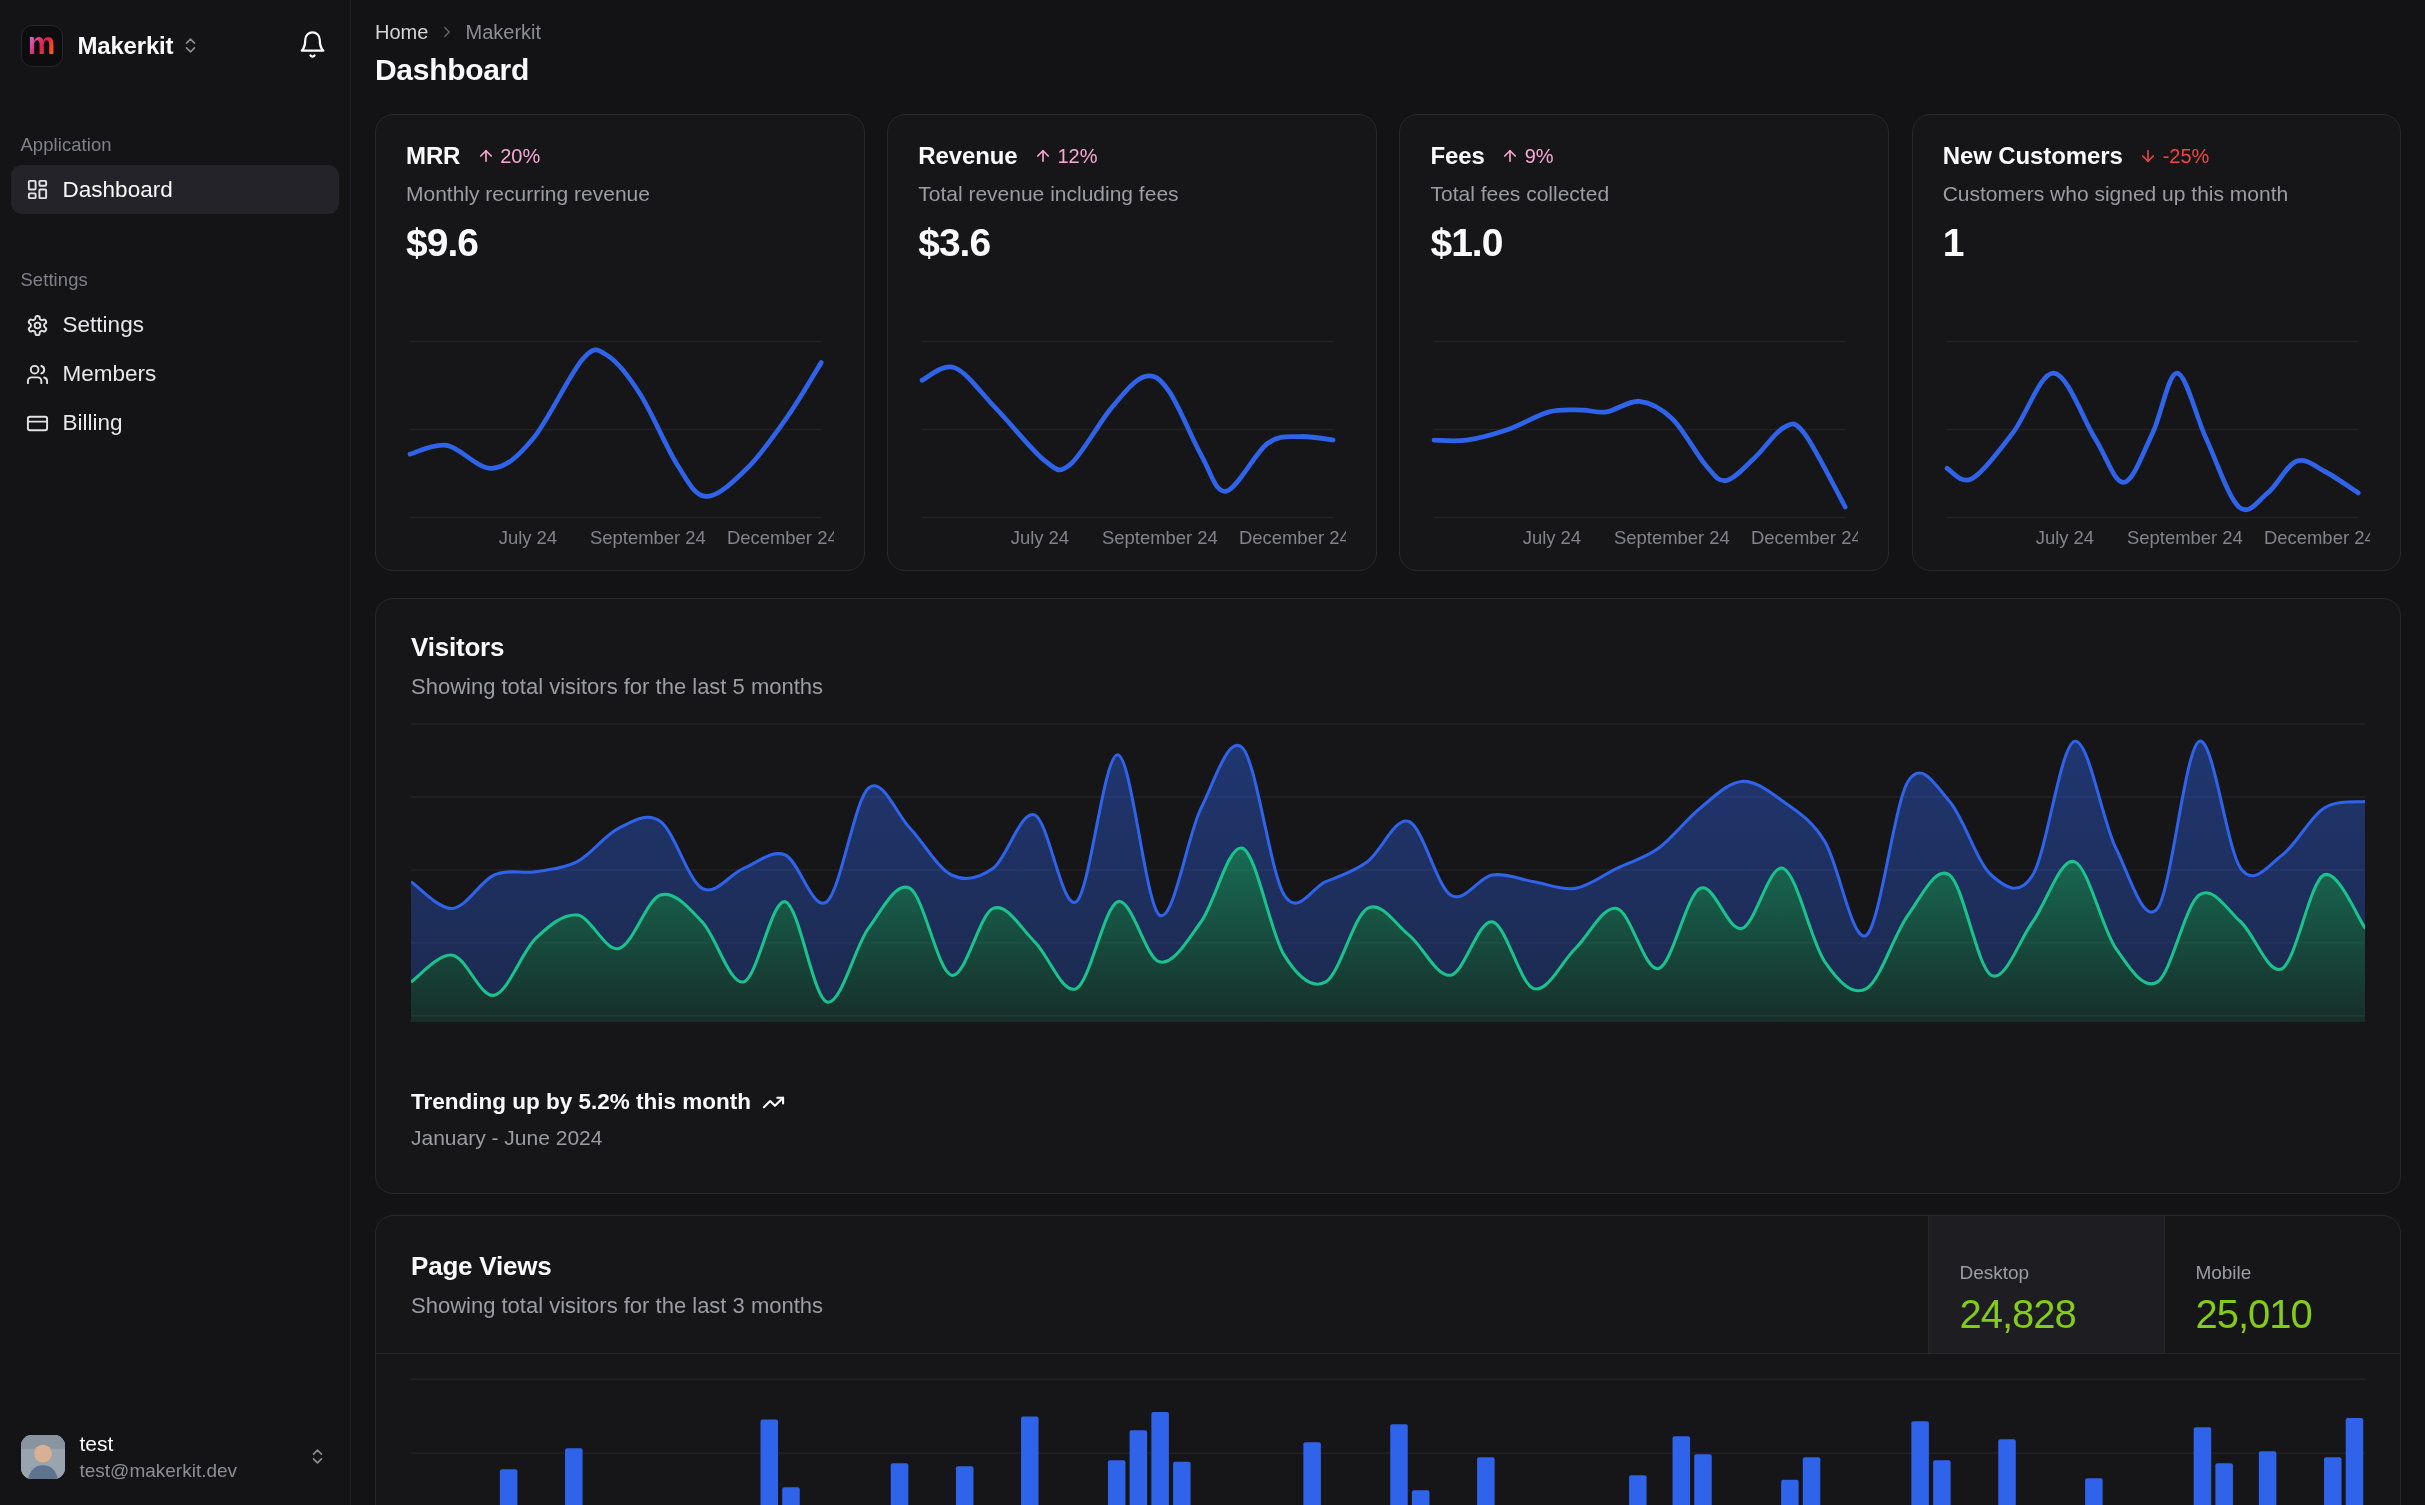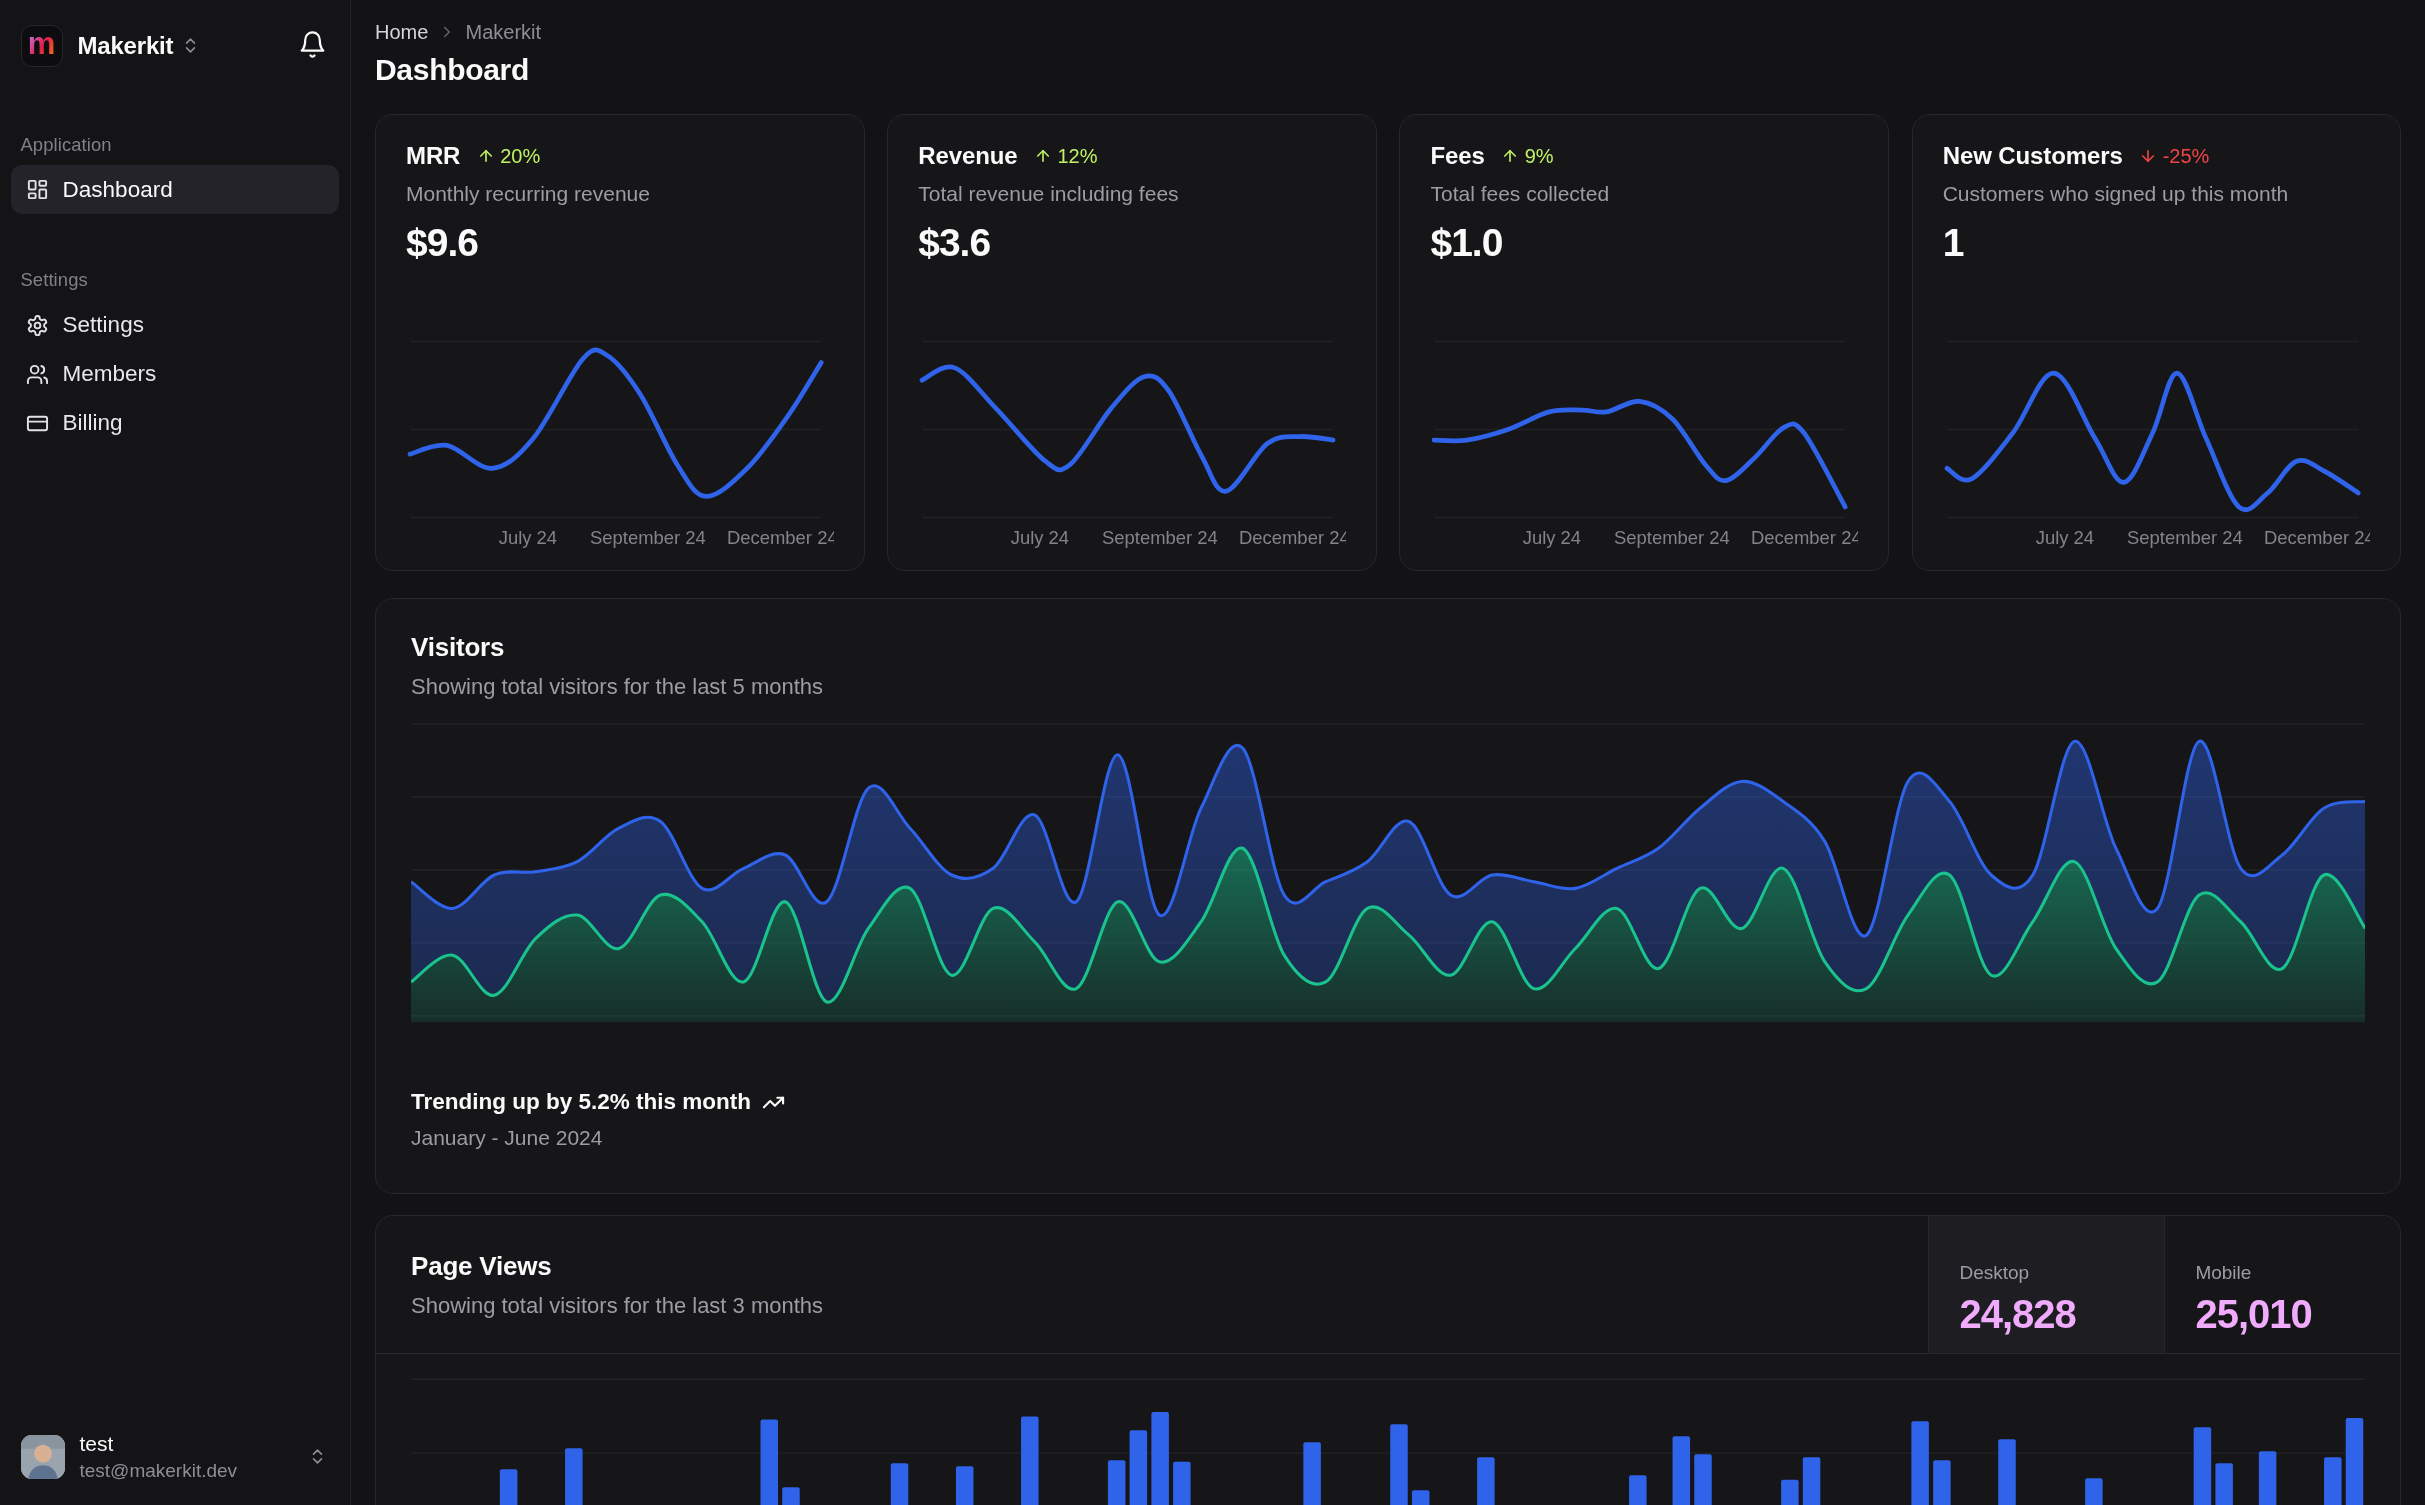--- a/index.html
+++ b/index.html
@@ -60,21 +60,21 @@
   .page-title { margin-top:9.6px; font-size:30px; font-weight:700; letter-spacing:-0.3px; }
 
   .cards-row { margin-top:27px; display:grid; grid-template-columns:repeat(4,1fr); gap:22.5px; }
   .card {
     background:#161619; border:0.7px solid #27272c; border-radius:18px;
   }
   .stat-card { height:457px; padding:27px 30px 19px 30px; display:flex; flex-direction:column; }
   .stat-head { display:flex; align-items:center; gap:16.4px; }
   .stat-title { font-size:24px; font-weight:600; letter-spacing:-0.1px; }
   .delta { display:flex; align-items:center; gap:5.5px; font-size:20px; font-weight:500; }
-  .delta.up { color:#bef264; }
+  .delta.up { color:#f9a8d4; }
   .delta.down { color:#ef4444; }
   .stat-desc { margin-top:12.3px; font-size:21px; color:#9c9ca5; }
   .stat-value { margin-top:15px; font-size:39px; font-weight:700; letter-spacing:-1px; }
   .spark-wrap { margin-top:auto; }
   .spark-wrap svg { width:100%; height:215px; }
 
   .section-card { margin-top:27px; }
   .visitors-card { height:596px; padding:33px 35px 0 35px; }
   .sec-title { font-size:26px; font-weight:600; letter-spacing:-0.2px; }
   .sec-desc { margin-top:11px; font-size:22px; color:#9c9ca5; }
@@ -87,21 +87,21 @@
   .pv-titles { flex:1; padding:35px 0 0 35px; }
   .pv-stats { display:flex; }
   .pv-stat {
     width:236px; border-left:0.7px solid #27272c; padding:30px 0 0 30px;
     background:transparent; text-align:left; cursor:pointer; border-top:none; border-right:none; border-bottom:none;
     font-family:inherit; color:inherit;
   }
   .pv-stat.active { background:#1d1d22; }
   .pv-stat:last-child { border-top-right-radius:18px; }
   .pv-stat-label { font-size:19px; color:#9c9ca5; }
-  .pv-stat-value { margin-top:8.2px; font-size:40px; font-weight:700; letter-spacing:-1px; color:#f0abfc; }
+  .pv-stat-value { margin-top:8.2px; font-size:40px; font-weight:400; letter-spacing:-1px; color:#84cc16; }
   .pv-chart-wrap { padding:0 35px; }
   .pv-chart-wrap svg { width:100%; height:229px; }
 </style>
 </head>
 <body>
 
 <aside class="sidebar">
   <div class="ws-row">
     <div class="logo-tile">
       <span class="logo-m">m</span>

